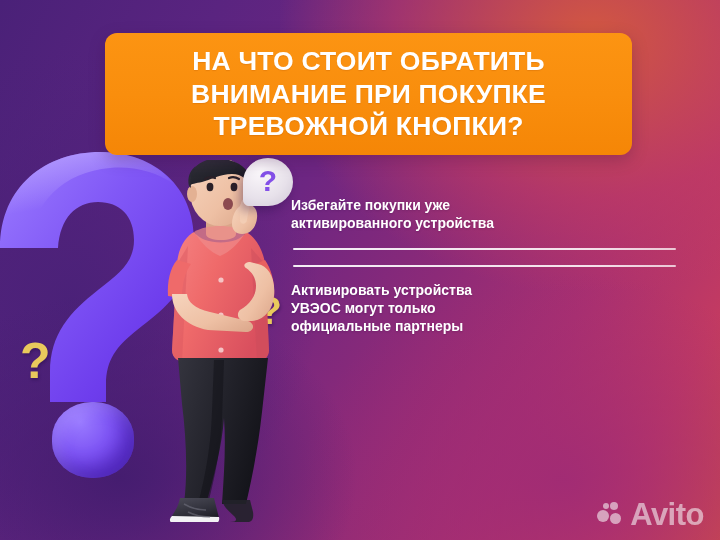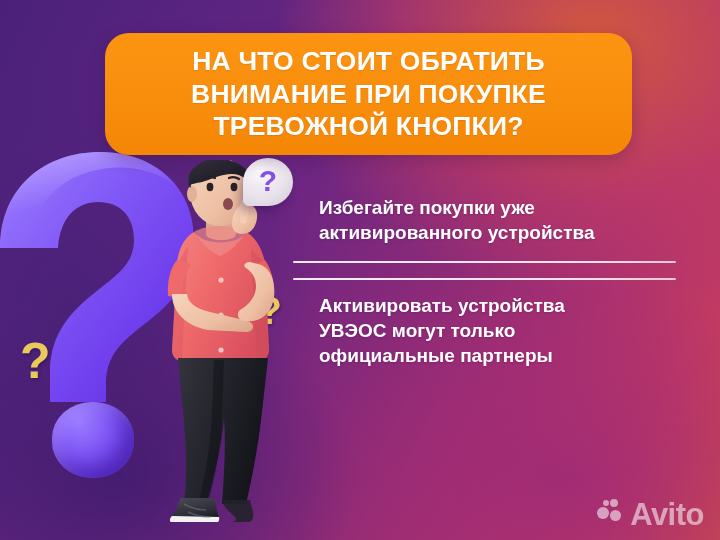--- a/index.html
+++ b/index.html
@@ -94,21 +94,21 @@
 
   
   .character { position:absolute; left:150px; top:160px; width:150px; height:362px; }
   .character svg { display:block; width:100%; height:100%; }
 
   
   .heading-box {
     position:absolute; left:105px; top:33px;
     width:527px; height:122px;
     background:linear-gradient(180deg,#fc9412 0%,#f98e0d 50%,#f58606 100%);
-    border-radius:24px;
+    border-radius:12px;
     box-shadow:0 5px 16px rgba(60,14,70,.28);
     display:flex; align-items:center; justify-content:center;
   }
   .heading-text {
     color:#ffffff;
     font-size:26.5px;
     font-weight:700;
     line-height:1.24;
     letter-spacing:.2px;
     text-align:center;
@@ -117,39 +117,38 @@
     text-shadow:0 1px 1px rgba(150,60,0,.18);
   }
 
   
   .list {
     position:absolute; left:291px; top:196px;
     width:385px;
   }
   .list-item {
     color:#ffffff;
-    font-size:19px;
+    font-size:14px;
     font-weight:700;
     line-height:1.31;
     white-space:pre-line;
     text-shadow:0 1px 2px rgba(60,14,70,.25);
-    margin-left:28px;
   }
   .divider {
     height:2px;
     margin:15px 0 14px 2px;
     background:linear-gradient(90deg, rgba(255,255,255,.92) 0%, rgba(255,255,255,.86) 78%, rgba(255,255,255,.72) 100%);
     border-radius:2px;
   }
   .item2 { margin-top:0; }
 
   
   .avito {
     position:absolute; right:16px; bottom:10px;
-    display:flex; gap:7px;
+    display:flex; align-items:center; gap:7px;
     opacity:.62;
   }
   .avito-dots { position:relative; width:26px; height:25px; }
   .avito-dots i { position:absolute; display:block; border-radius:50%; background:#f2e9ee; }
   .avito-dots i.d1 { left:0;    top:8px;  width:12px; height:12px; }
   .avito-dots i.d2 { left:13px; top:0;    width:8px;  height:8px; }
   .avito-dots i.d3 { left:13px; top:11px; width:11px; height:11px; }
   .avito-dots i.d4 { left:6px;  top:1px;  width:6px;  height:6px; }
   .avito-word {
     color:#f2e9ee;

